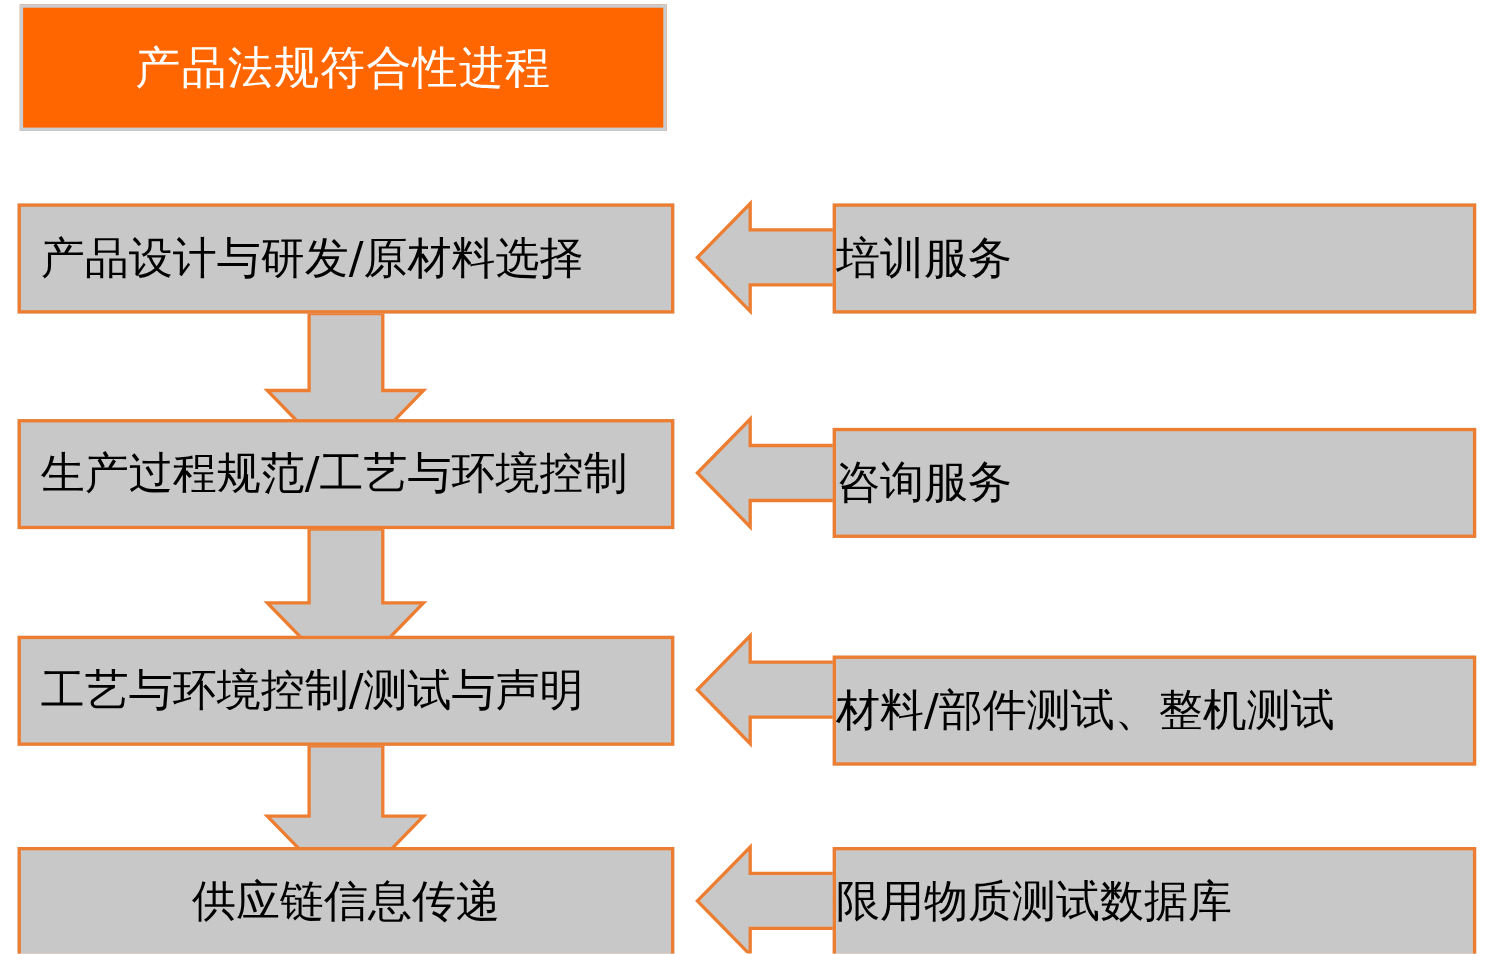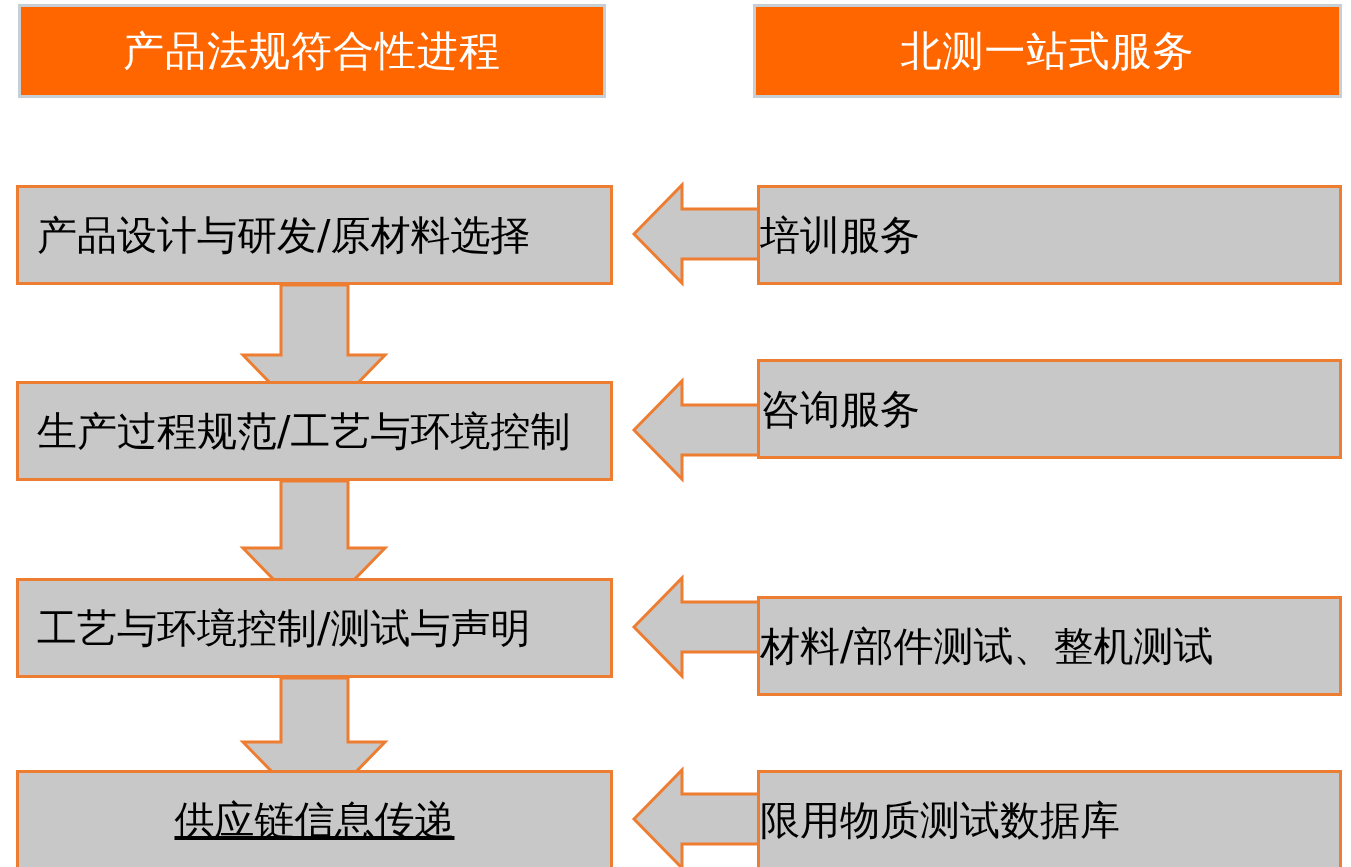--- a/index.html
+++ b/index.html
@@ -26,42 +26,42 @@
     box-sizing: border-box;
     display: flex;
     align-items: center;
     justify-content: center;
     color: #FFFFFF;
     font-size: 41px;
     letter-spacing: 1px;
     line-height: 1;
     white-space: nowrap;
   }
-  #header-left  { left: 18px;  top: 4px; width: 588px; height: 94px; }
+  #header-left  { left: 18px;  top: 4px; width: 588px; height: 115px; }
   #header-right { left: 753px; top: 4px; width: 589px; height: 94px; }
 
   
   .process-box {
     position: absolute;
     background: #C8C8C8;
     border: 3px solid #ED7D31;
     box-sizing: border-box;
     display: flex;
     align-items: center;
     color: #000000;
     font-size: 40px;
     line-height: 1;
     white-space: nowrap;
     left: 16px;
     width: 597px;
     height: 100px;
   }
   .process-box .label { padding-left: 18px; }
   .process-box.centered { justify-content: center; }
-  .process-box.centered .label { padding-left: 0; text-decoration: underline; }
+  .process-box.centered .label { padding-left: 0; }
 
   #process-box-0 { top: 185px; }
   #process-box-1 { top: 381px; }
   #process-box-2 { top: 578px; }
   #process-box-3 { top: 770px; }
 
   
   .service-box {
     position: absolute;
     background: #C8C8C8;
@@ -71,21 +71,21 @@
     align-items: center;
     color: #000000;
     font-size: 40px;
     line-height: 1;
     white-space: nowrap;
     left: 757px;
     width: 585px;
     height: 100px;
   }
   #service-box-0 { top: 185px; }
-  #service-box-1 { top: 359px; }
+  #service-box-1 { top: 389px; }
   #service-box-2 { top: 596px; }
   #service-box-3 { top: 770px; }
 
   
   #arrow-layer {
     position: absolute;
     left: 0; top: 0;
     width: 1351px;
     height: 867px;
     pointer-events: none;
@@ -99,23 +99,20 @@
 </style>
 </head>
 <body>
 
 <div id="canvas">
 
   <div id="header-left" class="header-banner">
     <span>产品法规符合性进程</span>
   </div>
 
-  <div id="header-right" class="header-banner">
-    <span>北测一站式服务</span>
-  </div>
 
   <svg id="arrow-layer" viewBox="0 0 1351 867" xmlns="http://www.w3.org/2000/svg">
 
     <polygon class="arrow-shape" points="281,285 348,285 348,355 385,355 314,428 243,355 281,355"></polygon>
     <polygon class="arrow-shape" points="281,481 348,481 348,548 385,548 314,621 243,548 281,548"></polygon>
     <polygon class="arrow-shape" points="281,678 348,678 348,742 385,742 314,815 243,742 281,742"></polygon>
 
     <polygon class="arrow-shape" points="634,234 682,185 682,209 760,209 760,259 682,259 682,283"></polygon>
     <polygon class="arrow-shape" points="634,430 682,381 682,405 760,405 760,455 682,455 682,479"></polygon>
     <polygon class="arrow-shape" points="634,627 682,578 682,602 760,602 760,652 682,652 682,676"></polygon>

